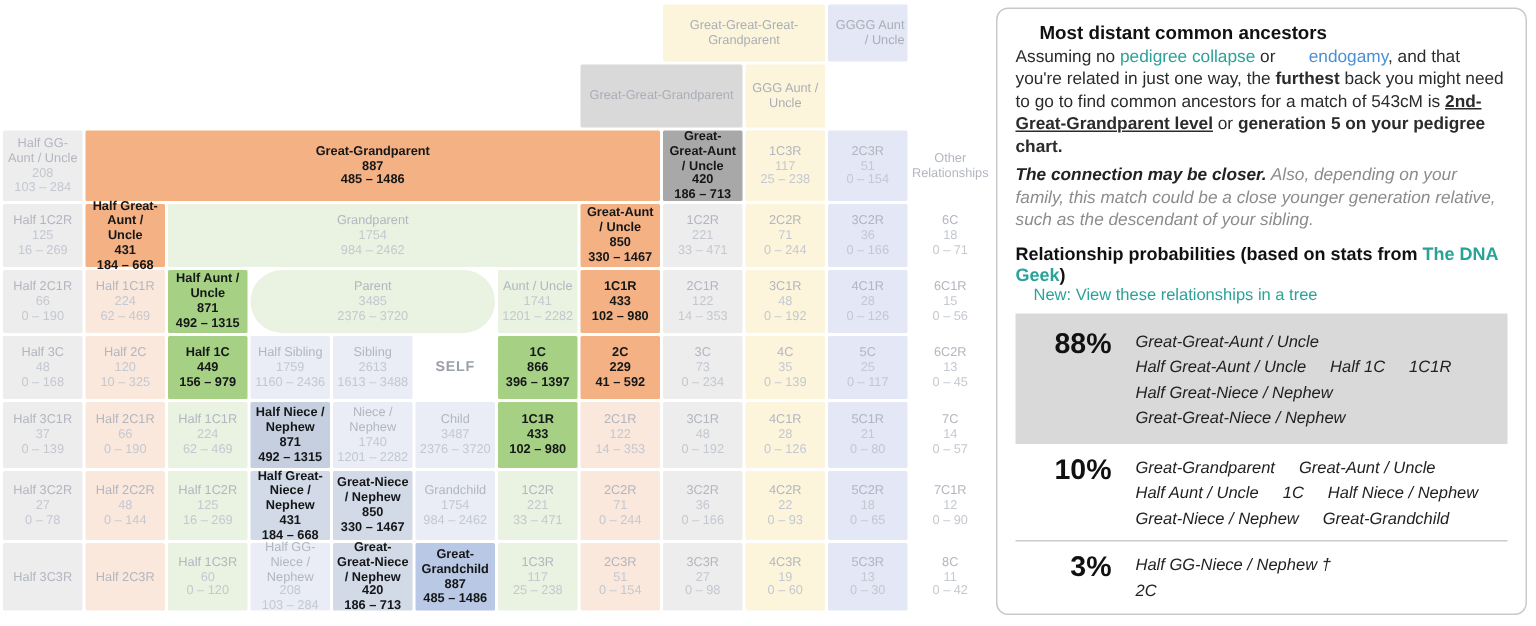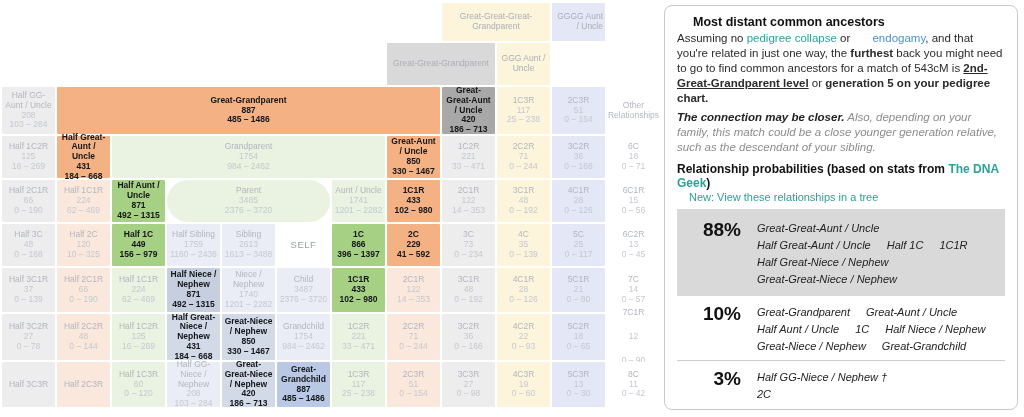--- a/index.html
+++ b/index.html
@@ -221,21 +221,21 @@
     <div class="cell s-blue f" style="grid-area: 6 / 4 / auto / span 1;">
       <div class="lbl">Half Sibling</div>
       <div class="num">1759</div>
       <div class="num">1160 – 2436</div>
     </div>
     <div class="cell s-blue f" style="grid-area: 6 / 5 / auto / span 1;">
       <div class="lbl">Sibling</div>
       <div class="num">2613</div>
       <div class="num">1613 – 3488</div>
     </div>
-    <div class="cell s-self f" style="grid-area: 6 / 6 / auto / span 1;">
+    <div class="cell s-self f" style="grid-area: 6 / 6 / auto / span 1; font-weight: bold;">
       <div class="lbl">SELF</div>
     </div>
     <div class="cell s-bold-green b" style="grid-area: 6 / 7 / auto / span 1;">
       <div class="lbl">1C</div>
       <div class="num">866</div>
       <div class="num">396 – 1397</div>
     </div>
     <div class="cell s-bold-orange b" style="grid-area: 6 / 8 / auto / span 1;">
       <div class="lbl">2C</div>
       <div class="num">229</div>
@@ -369,21 +369,21 @@
     <div class="cell s-yellow f" style="grid-area: 8 / 10 / auto / span 1;">
       <div class="lbl">4C2R</div>
       <div class="num">22</div>
       <div class="num">0 – 93</div>
     </div>
     <div class="cell s-lav f" style="grid-area: 8 / 11 / auto / span 1;">
       <div class="lbl">5C2R</div>
       <div class="num">18</div>
       <div class="num">0 – 65</div>
     </div>
-    <div class="cell s-white f" style="grid-area: 8 / 12 / auto / span 1; gap: 14px;">
+    <div class="cell s-white f" style="grid-area: 8 / 12 / auto / span 1;">
       <div class="lbl">7C1R</div>
       <div class="num">12</div>
       <div class="num">0 – 90</div>
     </div>
     <div class="cell s-gray f" style="grid-area: 9 / 1 / auto / span 1;">
       <div class="lbl">Half 3C3R</div>
     </div>
     <div class="cell s-peach f" style="grid-area: 9 / 2 / auto / span 1;">
       <div class="lbl">Half 2C3R</div>
     </div>

